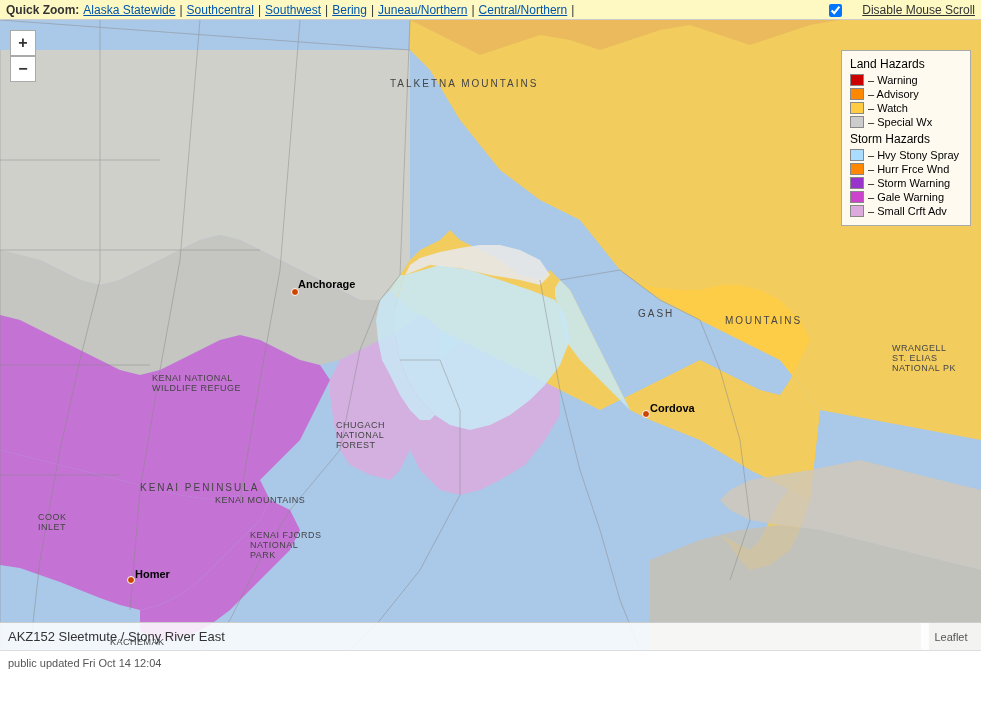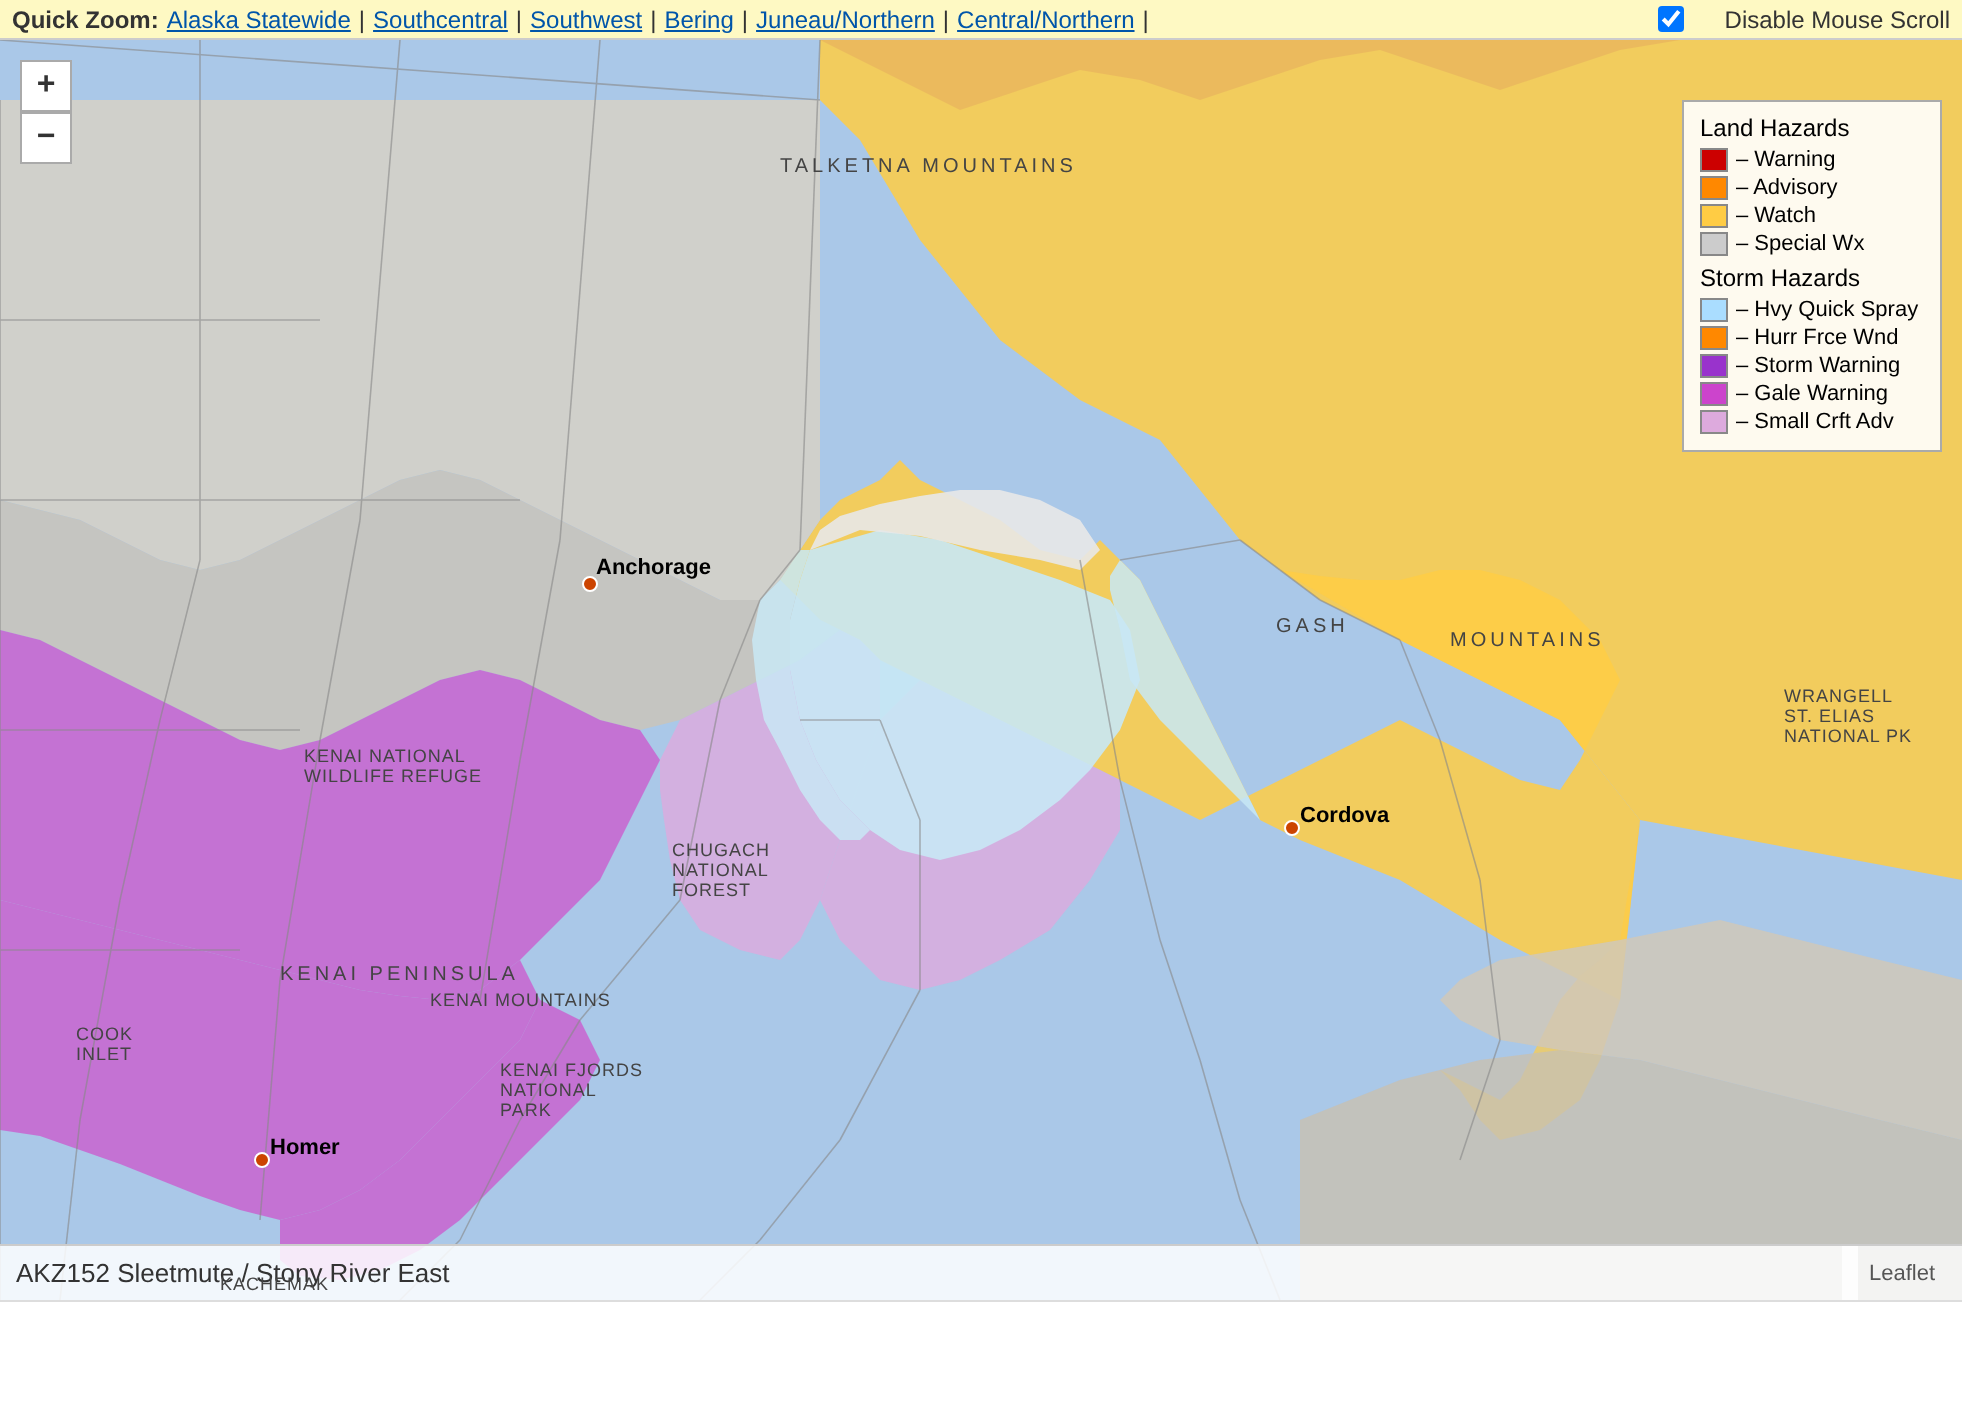--- a/index.html
+++ b/index.html
@@ -15,21 +15,21 @@
       gap: 4px;
       font-size: 12px;
     }
     #top-bar a {
       color: #0055aa;
       text-decoration: underline;
       cursor: pointer;
     }
     #top-bar .separator { color: #333; }
     #top-bar .zoom-label { color: #333; font-weight: bold; }
-    #disable-scroll-label { margin-left: auto; display: flex; align-items: flex-start; gap: 20px; color: #333; }
+    #disable-scroll-label { margin-left: auto; display: flex; align-items: flex-end; gap: 20px; color: #333; text-decoration: underline; }
 
     #map-container {
       position: relative;
       width: 981px;
       height: 630px;
       overflow: hidden;
       background: #aac8e8;
     }
 
     
@@ -293,21 +293,21 @@
       <div class="legend-color" style="background:#ffcc44;"></div>
       <span>– Watch</span>
     </div>
     <div class="legend-item">
       <div class="legend-color" style="background:#cccccc;"></div>
       <span>– Special Wx</span>
     </div>
     <div class="legend-title" style="margin-top:4px;">Storm Hazards</div>
     <div class="legend-item">
       <div class="legend-color" style="background:#aaddff;"></div>
-      <span>– Hvy Quick Spray</span>
+      <span>– Hvy Stony Spray</span>
     </div>
     <div class="legend-item">
       <div class="legend-color" style="background:#ff8800;"></div>
       <span>– Hurr Frce Wnd</span>
     </div>
     <div class="legend-item">
       <div class="legend-color" style="background:#9933cc;"></div>
       <span>– Storm Warning</span>
     </div>
     <div class="legend-item">
@@ -344,13 +344,14 @@
   <div id="status-bar">
     <span>AKZ152 Sleetmute / Stony River East</span>
   </div>
   <div id="leaflet-credit">
     <span>Leaflet</span>
   </div>
 
 </div>
 
 <div id="bottom-bar">
+  <div id="public-updated">public updated Fri Oct 14 12:04</div>
 </div>
 
 </body></html>

